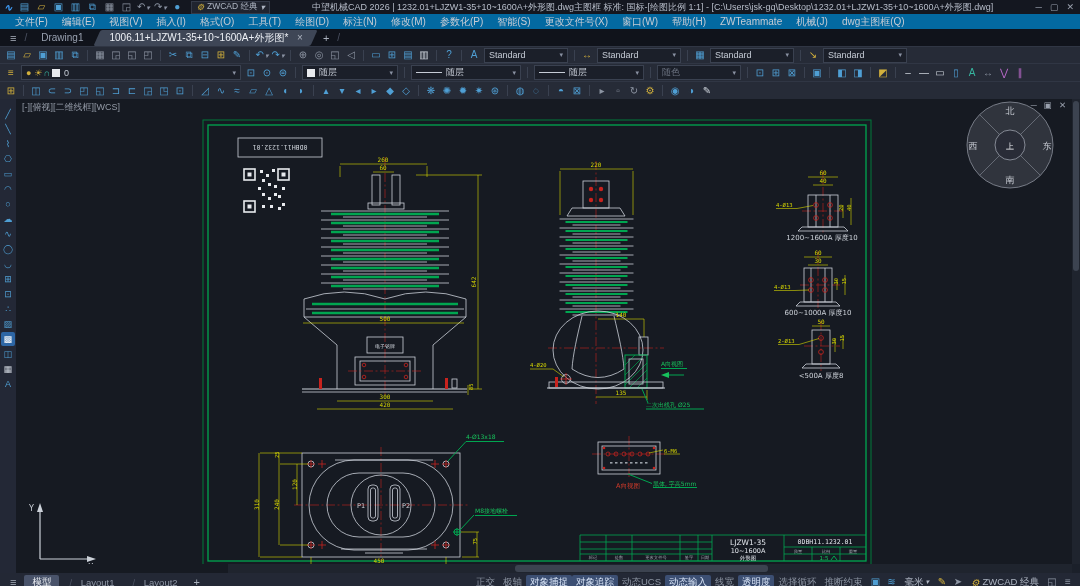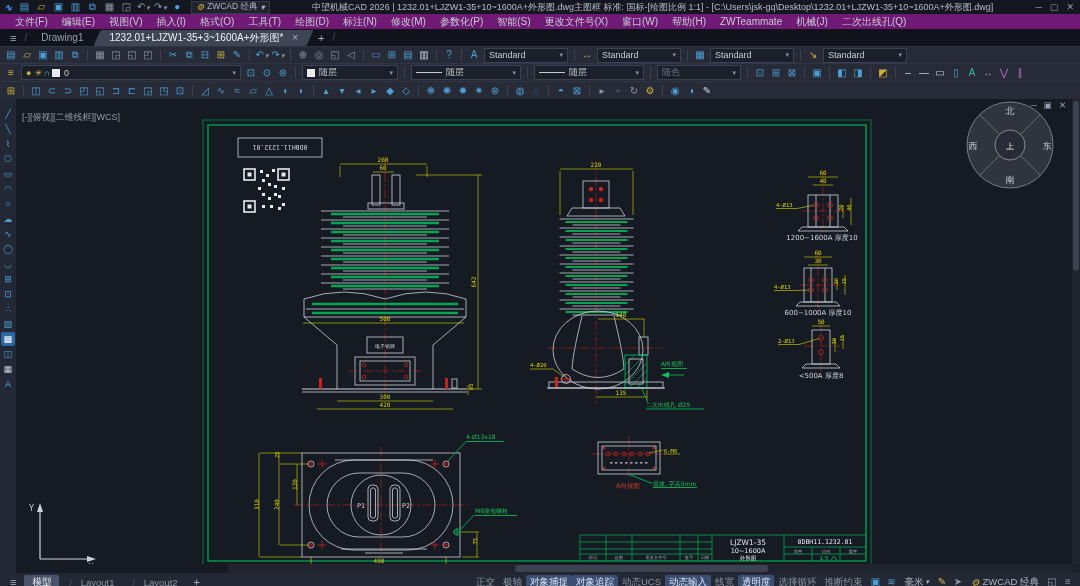--- a/index.html
+++ b/index.html
@@ -8,21 +8,21 @@
   
   .titlebar{height:14px;background:#141720;display:flex;align-items:center;gap:2px;padding:0 4px;font-size:9px;}
   .logo{color:#3fa0ff;font-weight:bold;font-style:italic;font-size:10px;margin-right:2px;}
   .qat{display:flex;align-items:center;gap:1px;}
   .wsdd{display:flex;align-items:center;gap:3px;background:#20242f;border:1px solid #343a48;height:11px;
         padding:0 4px;font-size:8.5px;color:#aeb5c2;margin-left:4px;}
   .apptitle{flex:1;text-align:center;font-size:9px;color:#b7bdc9;white-space:nowrap;overflow:hidden;text-overflow:ellipsis;}
   .winbtns{display:flex;gap:8px;font-size:9px;color:#9aa1ae;padding-right:2px;}
   .winbtns b{font-weight:normal;cursor:default;}
   
-  .menubar{height:15px;background:#701a75;display:flex;align-items:center;font-size:10px;color:#c6cbd4;padding-left:8px;}
+  .menubar{height:15px;background:#0369a1;display:flex;align-items:center;font-size:10px;color:#c6cbd4;padding-left:8px;}
   .mitem{padding:0 7px;white-space:nowrap;}
   
   .tabbar{height:17px;background:#10131b;display:flex;align-items:center;font-size:10px;color:#99a1b0;padding-left:4px;gap:2px;}
   .hamb{color:#aab1bd;font-size:11px;padding:0 6px;}
   .slash{color:#4c5262;}
   .dtab{position:relative;padding:1px 12px;white-space:nowrap;}
   .dtab .bg{position:absolute;inset:0;transform:skewX(-24deg);background:transparent;border-radius:2px;}
   .dtab.on .bg{background:#3e4656;}
   .dtab .lb{position:relative;text-align:center;}
   .dtab.on .lb{color:#eef1f6;}
@@ -45,21 +45,21 @@
   .dd .ln{width:26px;height:1px;background:#c6ccd6;display:inline-block;}
   .dd.dis{color:#6b7280;}
   .w74{width:74px;} .w100{width:100px;} .w210{width:210px;} .w86{width:86px;}
   .dicons{display:flex;gap:2px;align-items:center;font-size:9px;}
   
   .mid{position:relative;height:474px;}
   .leftrail{position:absolute;left:0;top:0;bottom:0;width:16px;background:#232836;display:flex;flex-direction:column;
             align-items:center;padding-top:8px;gap:1px;z-index:3;}
   .leftrail .tbtn{width:14px;height:14px;font-size:9px;margin:0;}
   .canvas{position:absolute;left:16px;top:0;right:0;bottom:0;background:#161a22;overflow:hidden;}
-  .vplabel{position:absolute;left:6px;top:12px;font-size:9px;color:#939aa6;z-index:2;text-align:right;}
+  .vplabel{position:absolute;left:6px;top:2px;font-size:9px;color:#939aa6;z-index:2;text-align:right;}
   .vpctrl{position:absolute;right:14px;top:1px;display:flex;gap:7px;font-size:8.5px;color:#9aa1ae;z-index:2;}
   .vscroll{position:absolute;right:0;top:0;bottom:9px;width:8px;background:#1f242e;z-index:2;}
   .vscroll .thumb{position:absolute;top:2px;left:1px;width:6px;height:170px;background:#3c4350;border-radius:3px;}
   .hscroll{position:absolute;left:212px;right:8px;bottom:0;height:9px;background:#1f242e;z-index:2;}
   .hscroll .thumb{position:absolute;top:1px;left:34%;width:30%;height:7px;background:#3c4350;border-radius:3px;}
   .corner{position:absolute;right:0;bottom:0;width:8px;height:9px;background:#1b202a;z-index:2;}
   svg.draw{position:absolute;left:0;top:0;}
   
   .lw{stroke:#ccd1d9;stroke-width:.8;fill:none;}
   .lw2{stroke:#ccd1d9;stroke-width:1.2;fill:none;}
@@ -134,31 +134,31 @@
       <span class="mitem">绘图(D)</span>
       <span class="mitem">标注(N)</span>
       <span class="mitem">修改(M)</span>
       <span class="mitem">参数化(P)</span>
       <span class="mitem">智能(S)</span>
       <span class="mitem">更改文件号(X)</span>
       <span class="mitem">窗口(W)</span>
       <span class="mitem">帮助(H)</span>
       <span class="mitem">ZWTeammate</span>
       <span class="mitem">机械(J)</span>
-      <span class="mitem">二次出线孔(Q)</span>
+      <span class="mitem">dwg主图框(Q)</span>
     </div>
 
   <div class="tabbar">
     <span class="hamb">≡</span>
     <span class="slash">/</span>
     <span class="dtab">
       <span class="bg"></span><span class="lb">Drawing1</span>
     </span>
     <span class="dtab on">
-      <span class="bg"></span><span class="lb">1232.01+LJZW1-35+3~1600A+外形图*</span>
+      <span class="bg"></span><span class="lb">1006.11+LJZW1-35+10~1600A+外形图*</span>
       <span class="cl">×</span>
     </span>
     <span class="plus">+</span>
     <span class="slash">/</span>
   </div>
 
   <div class="trow trow1">
     <span class="strip">
         <b class="tbtn c-b">▤</b>
         <b class="tbtn c-y">▱</b>

